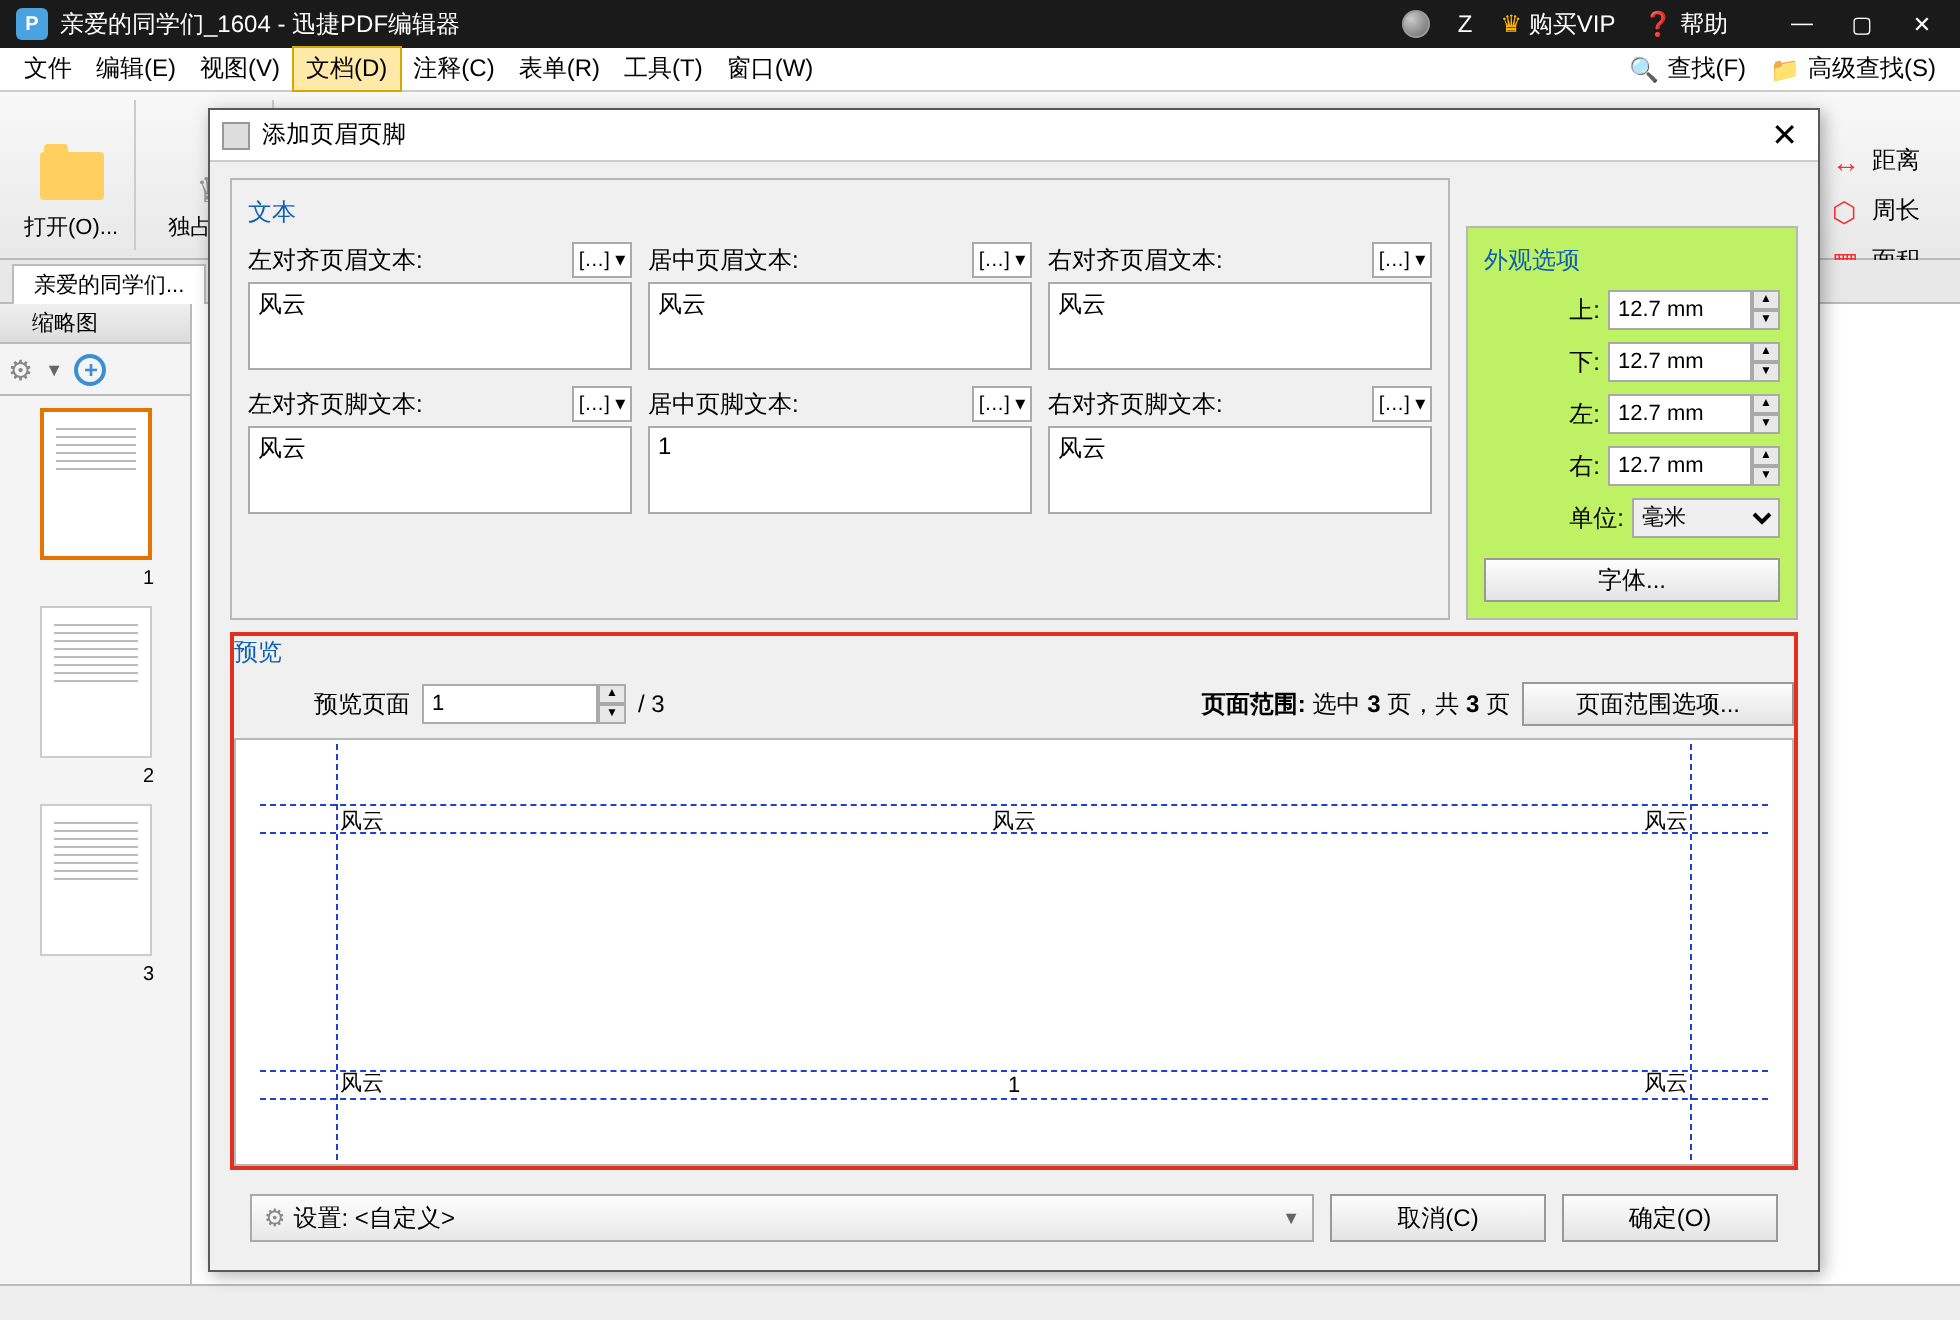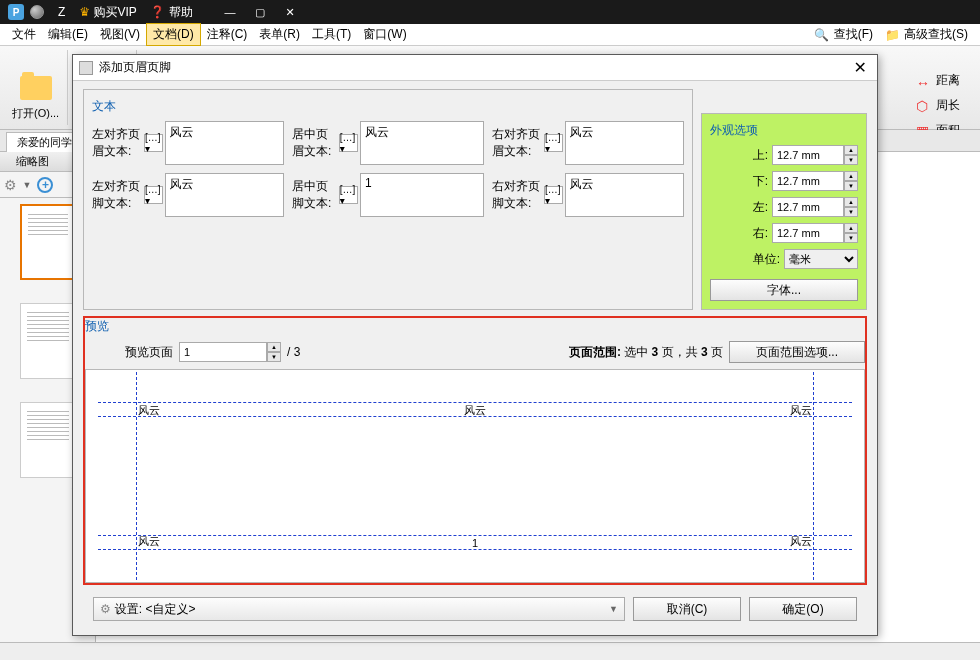--- a/index.html
+++ b/index.html
@@ -45,33 +45,33 @@
 .thumb .lines div { height: 1px; background: #bbb; margin-bottom: 3px; }
 .thumb-num { text-align: right; font-size: 10px; padding-right: 12px; margin-bottom: 8px; }
 
 .right-panel { position: absolute; right: 0; top: 68px; width: 72px; height: 82px; }
 .right-panel .row { display: flex; align-items: center; font-size: 12px; padding: 4px 8px; gap: 4px; }
 .right-panel .ico { width: 16px; height: 16px; color: #e33; font-size: 14px; }
 
 .statusbar { position: absolute; bottom: 0; left: 0; right: 0; height: 18px; background: #eee; border-top: 1px solid #bbb; }
 
 
-.dialog { position: absolute; top: 54px; left: 72px; width: 806px; height: 582px; background: #f0f0f0; border: 1px solid #5a5a5a; box-shadow: 2px 2px 8px rgba(0,0,0,0.3); display: flex; flex-direction: column; }
+.dialog { position: absolute; top: 54px; left: 104px; width: 806px; height: 582px; background: #f0f0f0; border: 1px solid #5a5a5a; box-shadow: 2px 2px 8px rgba(0,0,0,0.3); display: flex; flex-direction: column; }
 .dialog-titlebar { height: 26px; background: #fff; border-bottom: 1px solid #ccc; display: flex; align-items: center; padding: 0 6px; font-size: 12px; }
 .dialog-titlebar .dlg-ico { width: 14px; height: 14px; background: #ddd; border: 1px solid #999; margin-right: 6px; }
 .dialog-titlebar .dlg-title { flex: 1; }
 .dialog-titlebar .dlg-close { font-size: 16px; cursor: pointer; padding: 0 4px; }
 
 .dialog-body { flex: 1; padding: 8px 10px; display: flex; flex-direction: column; gap: 6px; overflow: hidden; }
 
 .top-panels { display: flex; gap: 8px; }
 .text-panel { flex: 1; border: 1px solid #b8b8b8; background: #f0f0f0; padding: 8px; }
 .panel-title { color: #1060b0; font-size: 12px; margin-bottom: 6px; }
 .text-grid { display: grid; grid-template-columns: 1fr 1fr 1fr; gap: 8px; }
-.text-cell { display: flex; flex-direction: row; gap: 2px; }
+.text-cell { display: flex; flex-direction: column; gap: 2px; }
 .text-cell-hdr { display: flex; align-items: center; justify-content: space-between; font-size: 12px; }
 .text-cell-hdr .combo-btn { width: 30px; height: 18px; background: #fff; border: 1px solid #aaa; display: flex; align-items: center; justify-content: center; font-size: 10px; cursor: pointer; }
 .text-cell textarea { width: 100%; height: 44px; resize: none; font-size: 12px; padding: 2px 4px; border: 1px solid #aaa; background: #fff; font-family: inherit; }
 
 .appearance-panel { width: 166px; border: 1px solid #b8b8b8; background: #bef264; padding: 8px; margin-top: 24px; }
 .ap-row { display: flex; align-items: center; justify-content: flex-end; gap: 4px; margin-bottom: 6px; font-size: 12px; }
 .ap-row label { width: 28px; text-align: right; }
 .ap-row .spinner { display: flex; align-items: center; }
 .ap-row .spinner input { width: 72px; height: 20px; border: 1px solid #aaa; padding: 0 4px; font-size: 11px; }
 .ap-row .spinner .spin-btns { width: 14px; height: 20px; display: flex; flex-direction: column; }
@@ -103,20 +103,21 @@
 .settings-combo .gear { color: #888; }
 .settings-combo .arrow { margin-left: auto; font-size: 9px; color: #666; }
 .dlg-btn { width: 108px; height: 24px; background: linear-gradient(#fdfdfd, #e4e4e4); border: 1px solid #999; font-size: 12px; cursor: pointer; }
 
 </style>
 </head>
 <body>
 
 <div class="titlebar">
   <div class="logo">P</div>
+  <div class="title">亲爱的同学们_1604  -  迅捷PDF编辑器</div>
   <div class="right">
     <span class="globe"></span>
     <span>Z</span>
     <span><span class="crown">♛</span> <span>购买VIP</span></span>
     <span>❓ <span>帮助</span></span>
     <div class="win-btns">
       <div class="win-btn">—</div>
       <div class="win-btn">▢</div>
       <div class="win-btn">✕</div>
     </div>

